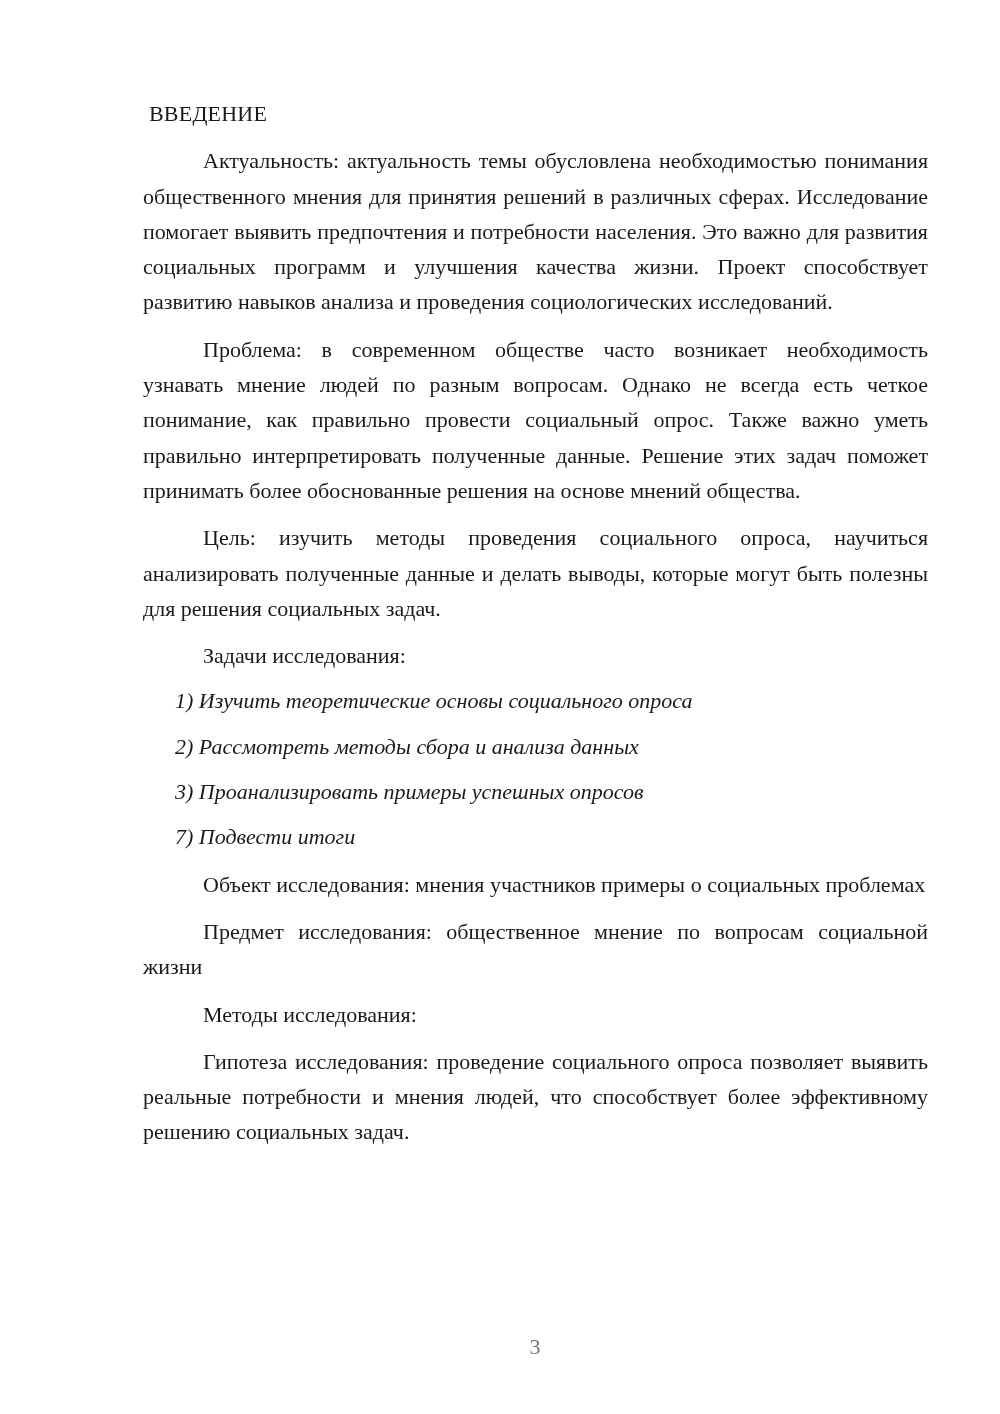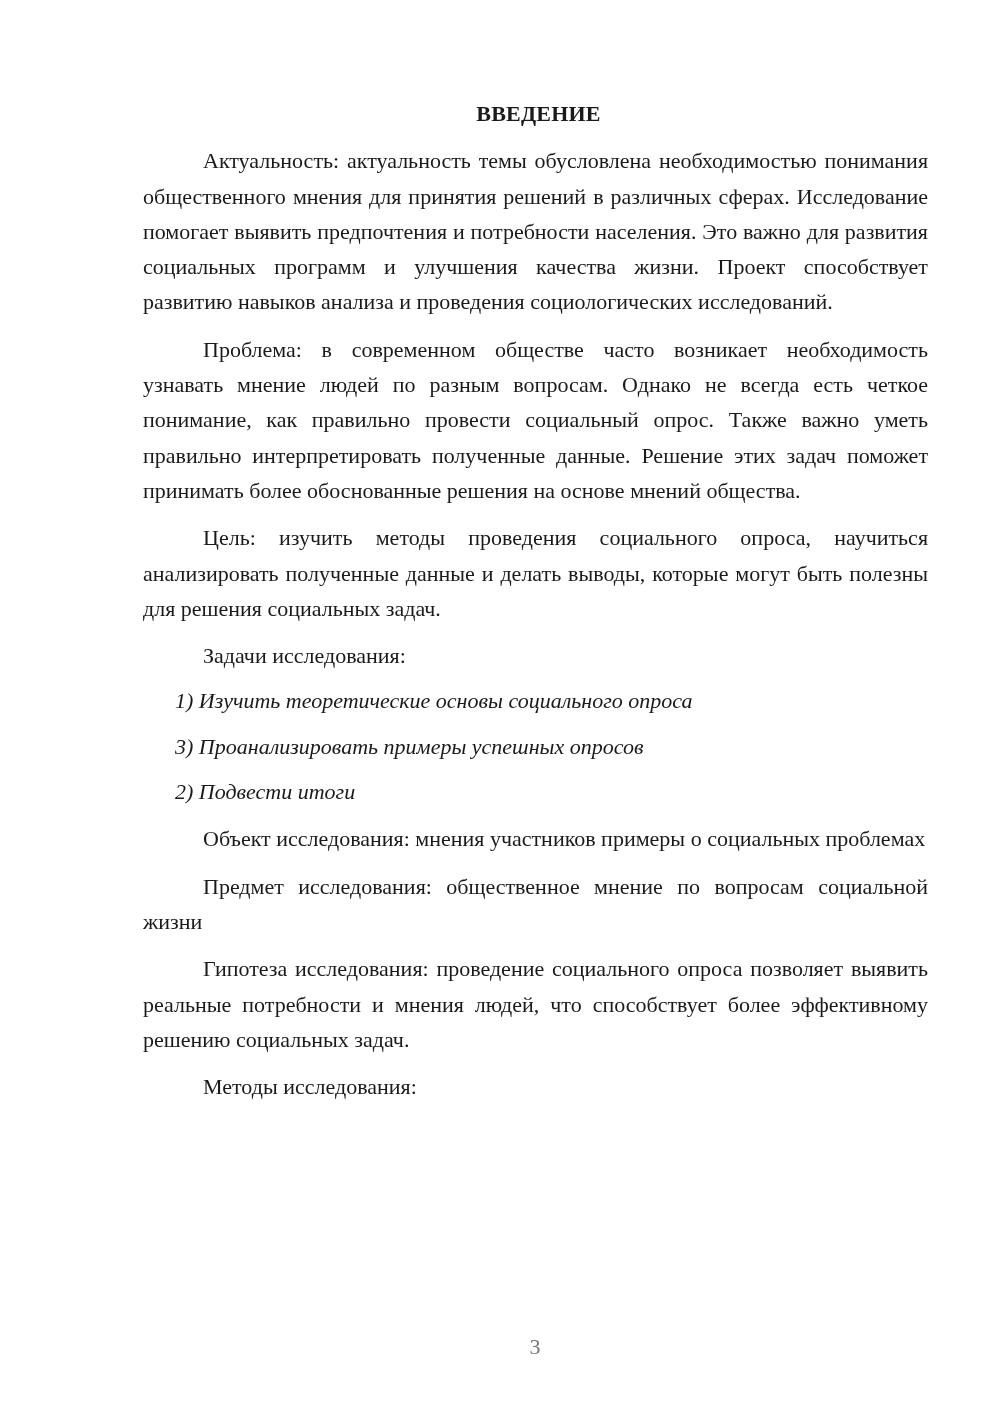--- a/index.html
+++ b/index.html
@@ -24,22 +24,21 @@
     }
     .content {
       position: absolute;
       left: 143px;
       top: 96px;
       width: 785px;
       font-size: 22px;
       line-height: 35.3px;
     }
     .title {
-      text-align: center;
-      font-weight: bold;
+      font-weight: normal;
       font-size: 22px;
       margin: 0 0 10px 0;
       padding-left: 6px;
       letter-spacing: 0.2px;
     }
     .para {
       margin: 12px 0 10px 0;
       text-indent: 60px;
       text-align: justify;
       text-align-last: left;
@@ -73,24 +72,25 @@
   <div class="content">
     <h1 class="title">ВВЕДЕНИЕ</h1>
 
     <p class="para">Актуальность: актуальность темы обусловлена необходимостью понимания общественного мнения для принятия решений в различных сферах. Исследование помогает выявить предпочтения и потребности населения. Это важно для развития социальных программ и улучшения качества жизни. Проект способствует развитию навыков анализа и проведения социологических исследований.</p>
     <p class="para">Проблема: в современном обществе часто возникает необходимость узнавать мнение людей по разным вопросам. Однако не всегда есть четкое понимание, как правильно провести социальный опрос. Также важно уметь правильно интерпретировать полученные данные. Решение этих задач поможет принимать более обоснованные решения на основе мнений общества.</p>
     <p class="para">Цель: изучить методы проведения социального опроса, научиться анализировать полученные данные и делать выводы, которые могут быть полезны для решения социальных задач.</p>
     <p class="para">Задачи исследования:</p>
 
     <ul class="list">
       <li class="list-item">1) Изучить теоретические основы социального опроса</li>
+      <li class="list-item">2) Рассмотреть методы сбора и анализа данных</li>
       <li class="list-item">3) Проанализировать примеры успешных опросов</li>
-      <li class="list-item">2) Подвести итоги</li>
+      <li class="list-item">7) Подвести итоги</li>
     </ul>
 
     <p class="para">Объект исследования: мнения участников примеры о социальных проблемах</p>
     <p class="para">Предмет исследования: общественное мнение по вопросам социальной жизни</p>
+    <p class="para">Методы исследования:</p>
     <p class="para">Гипотеза исследования: проведение социального опроса позволяет выявить реальные потребности и мнения людей, что способствует более эффективному решению социальных задач.</p>
-    <p class="para">Методы исследования:</p>
   </div>
 
   <div class="page-number">3</div>
 </div>
 
 </body></html>

